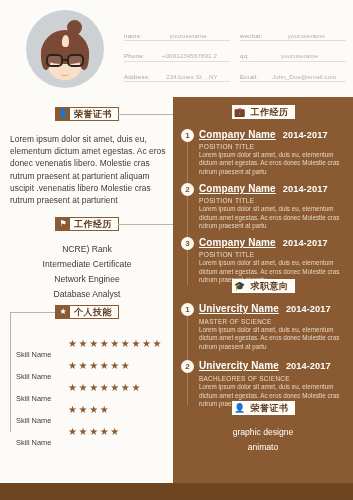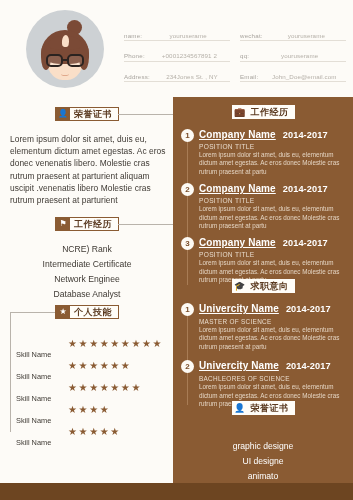--- a/index.html
+++ b/index.html
@@ -128,21 +128,21 @@
   .entry-body { font-size: 6.3px; color: #e4d4c2; line-height: 8.4px; margin-top: 1px; padding-right: 4px; }
 
   #sec-edu { position: absolute; left: 0; top: 182px; width: 180px; }
   #edu-list { margin-top: 10px; position: relative; }
   #edu-line { position: absolute; left: 14px; top: 6px; width: 1px; height: 96px; background: #a87c55; }
   .edu-entry { position: relative; padding-left: 26px; margin-bottom: 9px; }
   .edu-sub { font-size: 6.4px; color: #e9dccd; margin-top: 4px; letter-spacing: .3px; }
   .edu-body { font-size: 6.3px; color: #e4d4c2; line-height: 8.4px; margin-top: 1px; padding-right: 6px; }
 
   #sec-obj { position: absolute; left: 0; top: 304px; width: 180px; }
-  #obj-list { margin-top: 24px; text-align: center; }
+  #obj-list { margin-top: 10px; text-align: center; }
   #obj-list div { font-size: 8.6px; color: #ffffff; line-height: 15px; }
 
   
   .connector { position: absolute; height: 1px; background: #b9b3ab; }
 </style>
 </head>
 <body>
 
 <div id="page">
 
@@ -374,20 +374,19 @@
 
     <div id="sec-obj">
       <div class="r-badge-row">
         <div class="badge-dark">
           <span class="badge-ico">👤</span>
           <span class="badge-txt">荣誉证书</span>
         </div>
       </div>
       <div id="obj-list">
         <div>graphic designe</div>
-        <div>UI designe</div>
         <div>animato</div>
       </div>
     </div>
   </div>
 
   <div id="bottom-bar"></div>
 </div>
 
 </body></html>

